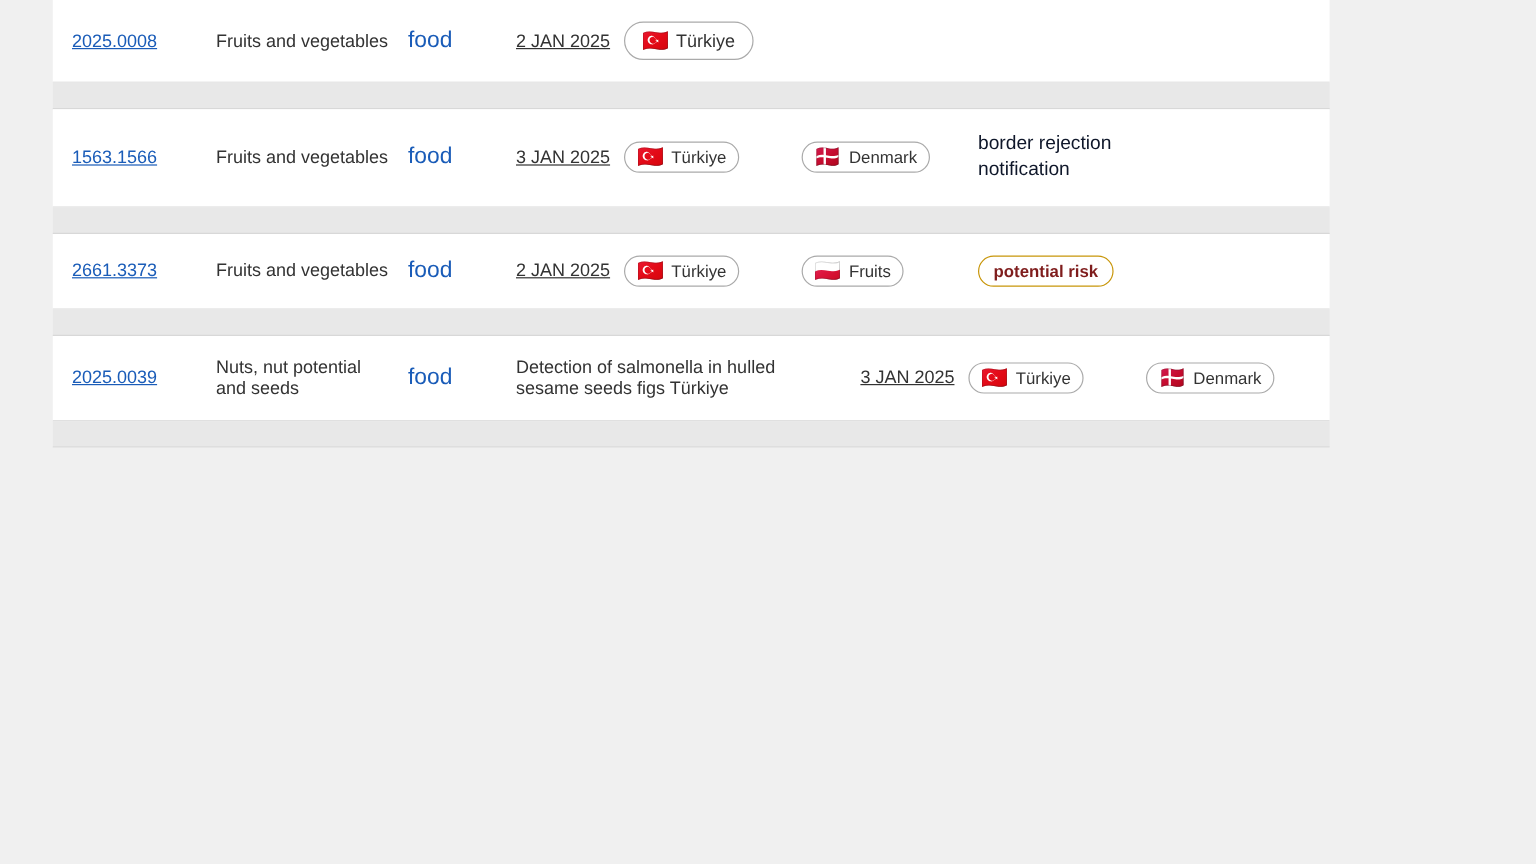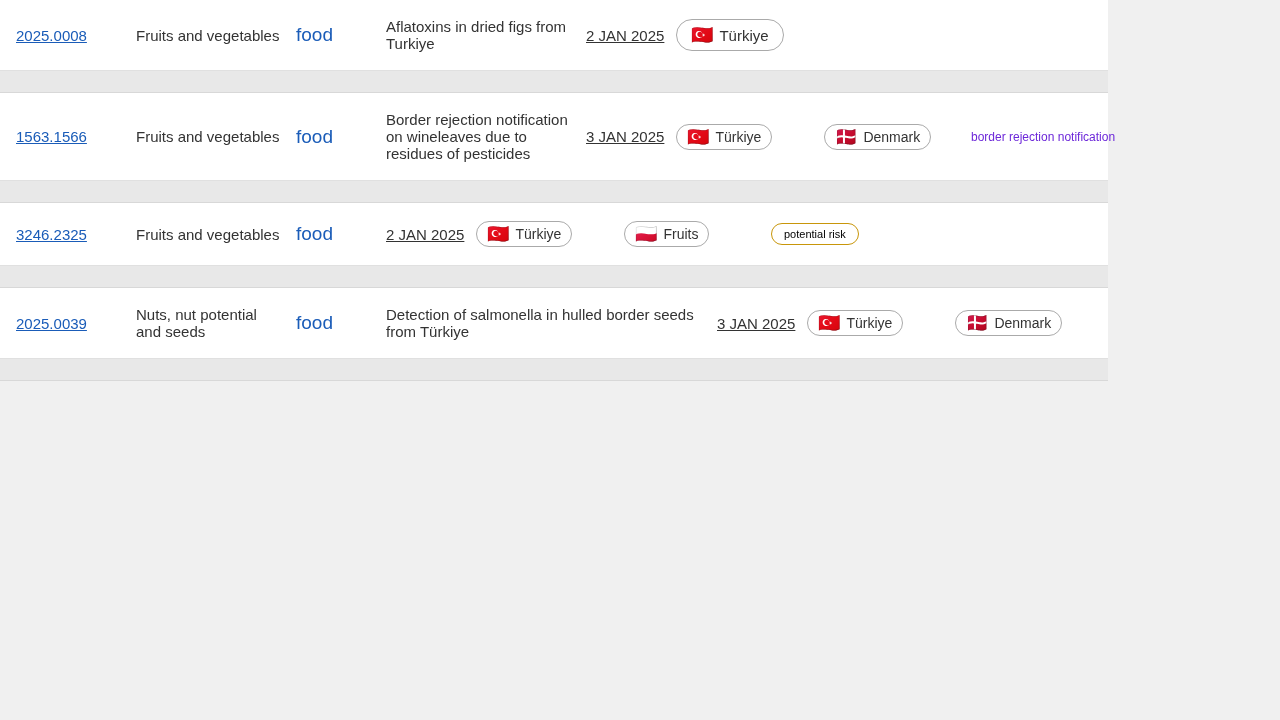--- a/index.html
+++ b/index.html
@@ -5,20 +5,21 @@
     * { box-sizing: border-box; margin: 0; padding: 0; }
     body {
       font-family: Arial, sans-serif;
       font-size: 15px;
       background: #f0f0f0;
       color: #333;
     }
     .table-wrapper {
       background: #f0f0f0;
       width: 1108px;
+      padding-left: 44px;
     }
     .row {
       background: #fff;
       display: flex;
       align-items: center;
       padding: 18px 16px;
       border-bottom: 1px solid #e0e0e0;
     }
     .row-spacer {
       background: #e8e8e8;
@@ -97,86 +98,85 @@
     .flag {
       font-size: 18px;
       line-height: 1;
     }
     .potential-risk-badge {
       display: inline-flex;
       align-items: center;
       border: 1.5px solid #c8960a;
       border-radius: 20px;
       padding: 4px 12px;
-      color: #000000;
-      font-size: 11px;
+      color: #7f1d1d;
+      font-size: 14px;
       background: #fff;
+      font-weight: bold;
     }
     .notification-type-text {
-      font-size: 12px;
-      color: #6d28d9;
+      font-size: 16px;
+      color: #0f172a;
       line-height: 1.4;
     }
   </style>
 </head>
 <body>
 
 <div class="table-wrapper">
 <div class="row">
       <div class="col-id"><a class="ref-link" href="#">2025.0008</a></div>
       <div class="col-category">Fruits and vegetables</div>
       <div class="col-type"><span class="type-badge">food</span></div>
-      <div class="col-description">Aflatoxins in dried figs from Turkiye</div>
       <div class="col-date">2 JAN 2025</div>
       <div class="col-origin"><span class="country-badge large">
           <span class="flag">🇹🇷</span>
           <span>Türkiye</span>
         </span></div>
       <div class="col-notified"></div>
       <div class="col-notification-type"></div>
     </div>
     <div class="row-spacer"></div>
     <div class="row">
       <div class="col-id"><a class="ref-link" href="#">1563.1566</a></div>
       <div class="col-category">Fruits and vegetables</div>
       <div class="col-type"><span class="type-badge">food</span></div>
-      <div class="col-description">Border rejection notification on wineleaves due to residues of pesticides</div>
       <div class="col-date">3 JAN 2025</div>
       <div class="col-origin"><span class="country-badge">
           <span class="flag">🇹🇷</span>
           <span>Türkiye</span>
         </span></div>
       <div class="col-notified"><span class="country-badge">
           <span class="flag">🇩🇰</span>
           <span>Denmark</span>
         </span></div>
       <div class="col-notification-type"><span class="notification-type-text">border rejection notification</span></div>
     </div>
     <div class="row-spacer"></div>
     <div class="row">
-      <div class="col-id"><a class="ref-link" href="#">3246.2325</a></div>
+      <div class="col-id"><a class="ref-link" href="#">2661.3373</a></div>
       <div class="col-category">Fruits and vegetables</div>
       <div class="col-type"><span class="type-badge">food</span></div>
       <div class="col-date">2 JAN 2025</div>
       <div class="col-origin"><span class="country-badge">
           <span class="flag">🇹🇷</span>
           <span>Türkiye</span>
         </span></div>
       <div class="col-notified"><span class="country-badge">
           <span class="flag">🇵🇱</span>
           <span>Fruits</span>
         </span></div>
       <div class="col-notification-type"><span class="potential-risk-badge">potential risk</span></div>
     </div>
     <div class="row-spacer"></div>
     <div class="row">
       <div class="col-id"><a class="ref-link" href="#">2025.0039</a></div>
       <div class="col-category">Nuts, nut potential and seeds</div>
       <div class="col-type"><span class="type-badge">food</span></div>
-      <div class="col-description">Detection of salmonella in hulled border seeds from Türkiye</div>
+      <div class="col-description">Detection of salmonella in hulled sesame seeds figs Türkiye</div>
       <div class="col-date">3 JAN 2025</div>
       <div class="col-origin"><span class="country-badge">
           <span class="flag">🇹🇷</span>
           <span>Türkiye</span>
         </span></div>
       <div class="col-notified"><span class="country-badge">
           <span class="flag">🇩🇰</span>
           <span>Denmark</span>
         </span></div>
     </div>

